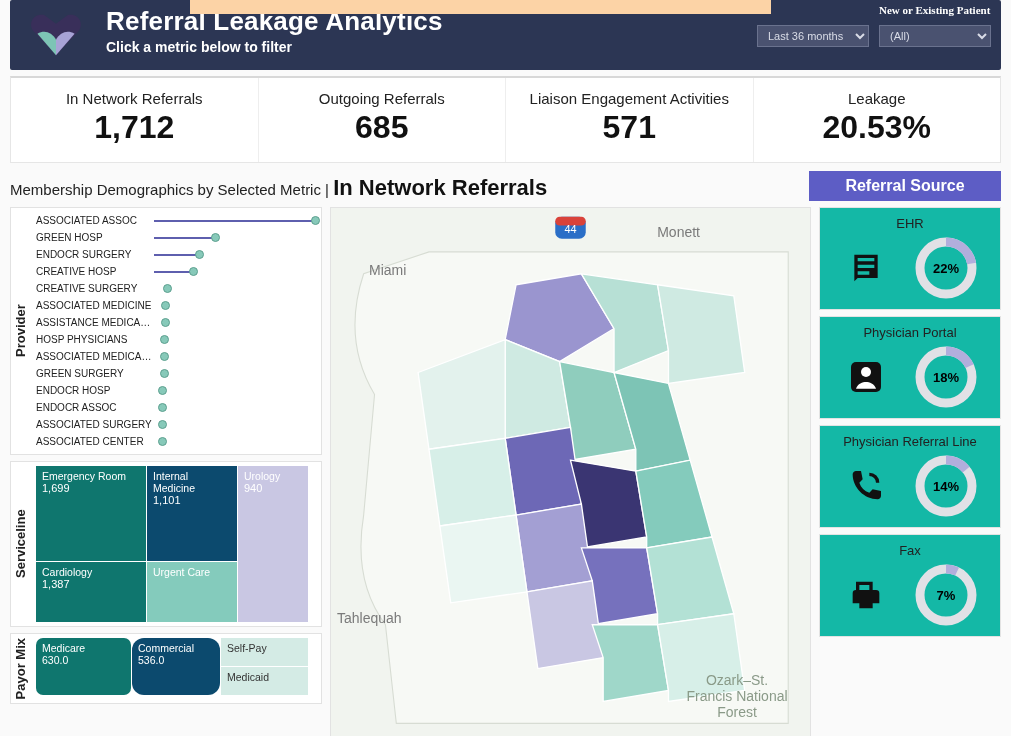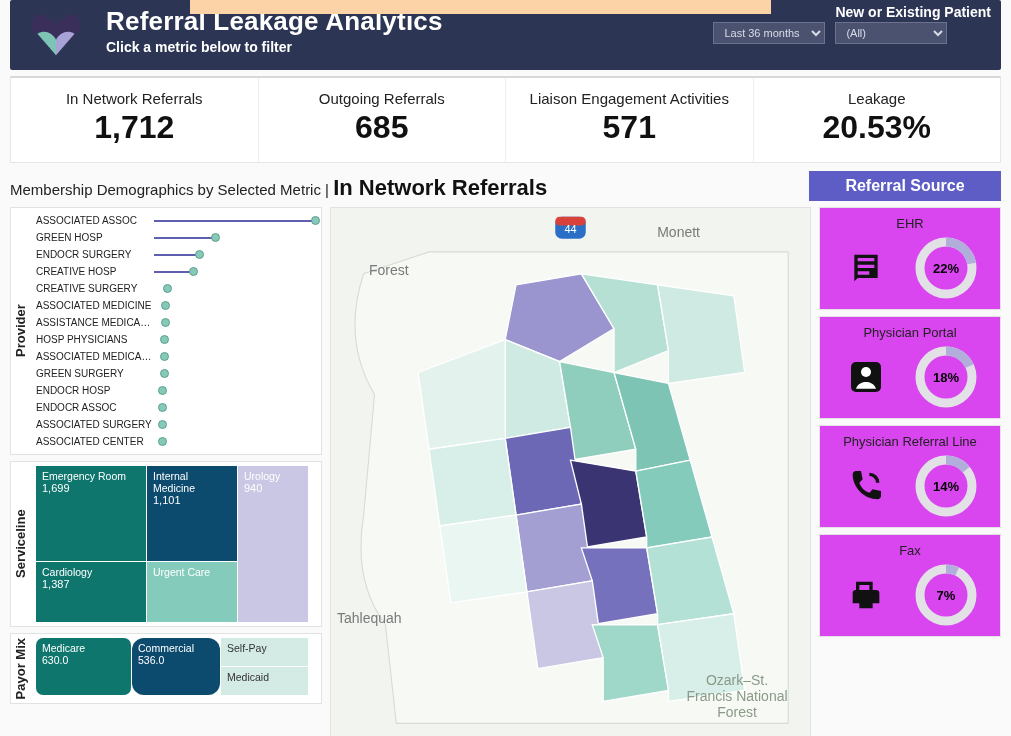--- a/index.html
+++ b/index.html
@@ -8,21 +8,21 @@
     background: #2c3654; color: #fff; display: flex; align-items: flex-start;
     padding: 6px 10px 10px 10px; position: relative; margin: 0 10px; border-radius: 2px;
   }
   .peach-band { position:absolute; top:0; left:180px; right:230px; height:14px; background:#fcd3a6; }
   .logo { width: 72px; height: 54px; margin-right: 14px; display:flex; align-items:center; justify-content:center; }
   .logo svg { width: 60px; height: 50px; }
   .title { font-size: 26px; font-weight: 800; letter-spacing: .2px; }
   .subtitle { font-size: 14px; font-weight: 700; margin-top: 2px; }
   .selectors { position:absolute; right:10px; top:4px; display:flex; gap:10px; }
   .sel-block { display:flex; flex-direction:column; font-size:11px; }
-  .sel-block label { font-weight:700; font-size:14px; margin-bottom:2px; color:#fff; }
+  .sel-block label { font-weight:700; font-size:11px; margin-bottom:9px; color:#fff;font-family:Liberation Serif, serif; }
   .sel-block select {
     background:#4a5270; color:#d9dce7; border:1px solid #6a728e; font-size:11px;
     padding:3px 6px; width:112px;
   }
   .metrics {
     display:flex; background:#fff; margin:6px 10px 8px 10px; border:1px solid #e6e6e6;
     border-top:2px solid #d8d8d8;
   }
   .metric {
     flex:1; text-align:center; padding:12px 6px 16px 6px; cursor:pointer;
@@ -54,21 +54,21 @@
   .tcell.murk { background:#0c4a6e; }
   .tcell.lite { background:#c9c7e3; }
   .tcell.teal { background:#84cbbc; }
   .tcell.teal2{ background:#d4ebe5; color:#333;}
   .payor .tmap { grid-template-columns: 95px 88px 87px; grid-template-rows: 28px 28px; }
   .ptiny{ font-size:10.5px; }
   
   .map-label{ position:absolute; font-size:14px; color:#7a7a7a; }
   
   .rs-head { background:#5d5dc5; color:#fff; text-align:center; padding:6px 4px; font-weight:700; font-size:16px; }
-  .rs-item { background:#d946ef; border:1px solid #e3e3e3; padding:8px 4px 10px 4px; text-align:center; }
+  .rs-item { background:#14b8a6; border:1px solid #e3e3e3; padding:8px 4px 10px 4px; text-align:center; }
   .rs-title { font-size:13px; color:#222; margin-bottom:6px; }
   .rs-row{ display:flex; align-items:center; justify-content:space-around; padding:0 6px;}
   .rs-icon { width:46px; height:46px; display:flex; align-items:center; justify-content:center; }
   .donut { width:62px; height:62px; position:relative; }
   .donut svg{ width:62px; height:62px; transform: rotate(-90deg);}
   .donut .pct { position:absolute; inset:0; display:flex; align-items:center; justify-content:center; font-weight:800; font-size:13px; }
 </style>
 </head>
 <body>
 
@@ -303,21 +303,21 @@
         <polygon points="90,220 160,210 170,280 100,290" fill="#d7efe8"></polygon>
         <polygon points="100,290 170,280 180,350 110,360" fill="#eaf6f2"></polygon>
       </g>
 
       <g transform="translate(220,18)">
         <rect x="-14" y="-10" width="28" height="20" rx="6" fill="#2a6ec7"></rect>
         <rect x="-14" y="-10" width="28" height="8" rx="4" fill="#d9423a"></rect>
         <text x="0" y="5" text-anchor="middle" font-size="10" fill="#fff">44</text>
       </g>
     </svg>
-    <div class="map-label" style="top:54px; left:38px;">Forest</div>
+    <div class="map-label" style="top:54px; left:38px;">Miami</div>
     <div class="map-label" style="top:16px; right:110px;">Monett</div>
     <div class="map-label" style="bottom:130px; left:6px;">Tahlequah</div>
     <div class="map-label" style="bottom:36px; right:18px; width:110px; text-align:center; font-style:normal; color:#8a9a88;">Ozark–St. Francis National Forest</div>
     
   </div>
 
   <div class="right-col" id="rs-col">
       <div class="rs-item">
         <div class="rs-title">EHR</div>
         <div class="rs-row">

